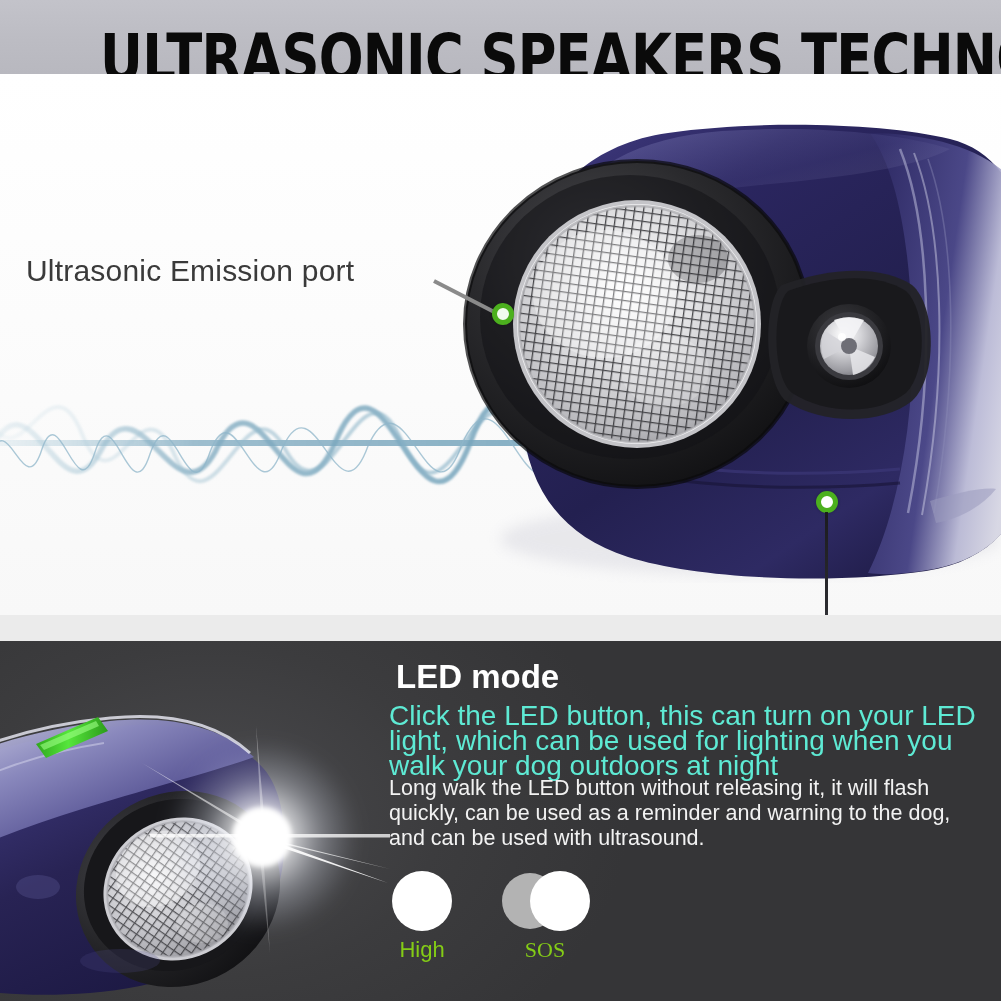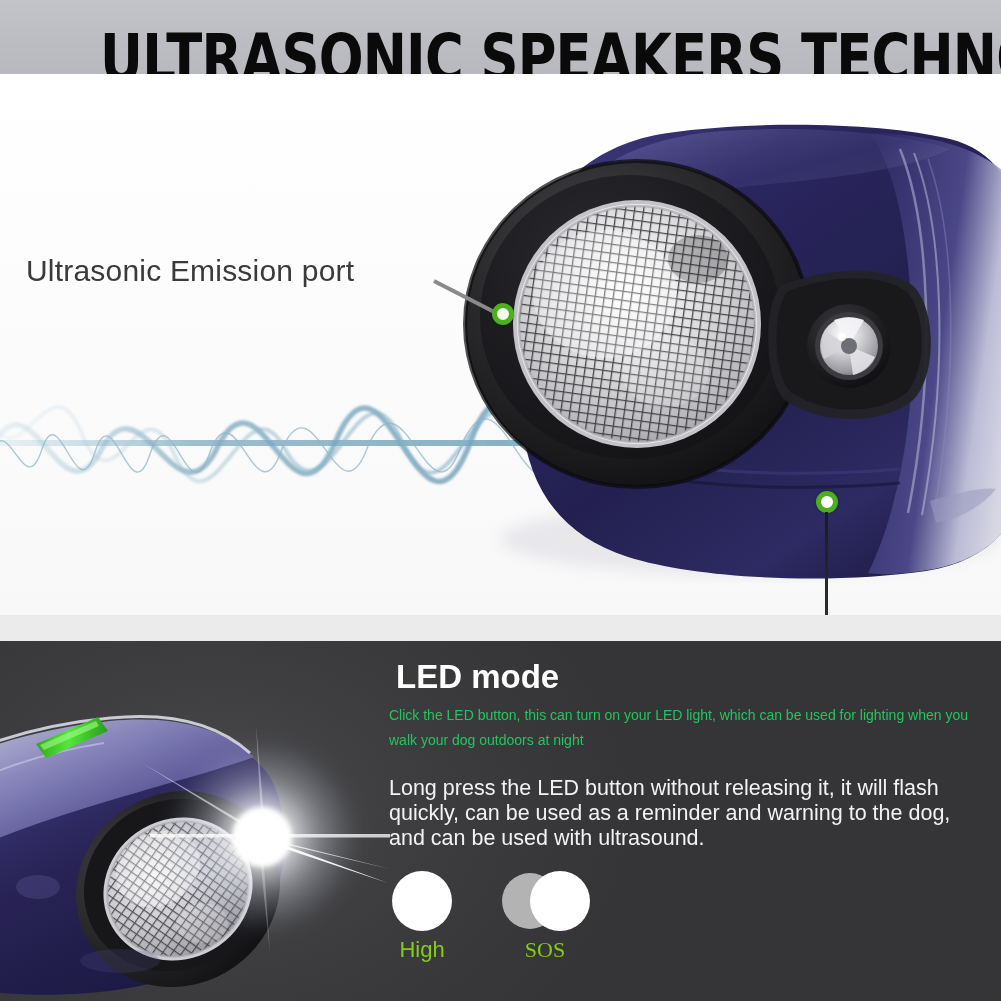--- a/index.html
+++ b/index.html
@@ -47,21 +47,21 @@
 
   
   .panel-bottom{position:absolute;left:0;top:641px;width:1001px;height:360px;
     background:#3a3a3c;overflow:hidden;}
   .panel-bottom-grad{position:absolute;left:0;top:0;width:1001px;height:360px;
     background:radial-gradient(ellipse 420px 300px at 210px 170px,#4a4a4d 0%,#3c3c3e 55%,#353537 100%);}
 
   .device-bot{position:absolute;left:-30px;top:0px;width:420px;height:360px;}
 
   .led-heading{position:absolute;left:380px;top:17px;font-size:33px;font-weight:700;color:#fff;margin-left:16px;}
-  .led-p1{position:absolute;left:389px;top:62px;width:590px;font-size:14px;line-height:25px;color:#22c55e;}
+  .led-p1{position:absolute;left:389px;top:62px;width:590px;font-size:28px;line-height:25px;color:#5eead4;}
   .led-p2{position:absolute;left:389px;top:135px;width:585px;font-size:21.5px;line-height:25px;color:#f2f2f2;}
 
   
   .mode-wrap{position:absolute;left:384px;top:230px;width:240px;height:120px;}
   .circ{position:absolute;border-radius:50%;}
   .circ-high{left:8px;top:0px;width:60px;height:60px;background:#ffffff;}
   .circ-sos-back{left:118px;top:2px;width:56px;height:56px;background:#b3b3b3;}
   .circ-sos-front{left:146px;top:0px;width:60px;height:60px;background:#ffffff;}
   .mode-label{position:absolute;top:66px;font-size:22px;color:#84cc16;text-align:center;}
   .lbl-high{left:0px;width:76px;}
@@ -331,21 +331,21 @@
       <path d="M292,196 L286,84 L296,196 Z" fill="#ffffff" opacity="0.35"></path>
       <path d="M292,196 L300,312 L288,198 Z" fill="#ffffff" opacity="0.28"></path>
       <rect x="180" y="193" width="250" height="3.5" fill="#ffffff" opacity="0.75"></rect>
 
       <ellipse cx="68" cy="246" rx="22" ry="12" fill="#5c5a96" opacity="0.35"></ellipse>
       <ellipse cx="150" cy="320" rx="40" ry="12" fill="#4a4884" opacity="0.25"></ellipse>
     </svg>
 
     <div class="led-heading">LED mode</div>
     <div class="led-p1">Click the LED button, this can turn on your LED light, which can be used for lighting when you walk your dog outdoors at night</div>
-    <div class="led-p2">Long press the LED button without releasing it, it will flash quickly, can be used as a reminder and warning to the dog, and can be used with ultrasound.</div>
+    <div class="led-p2">Long walk the LED button without releasing it, it will flash quickly, can be used as a reminder and warning to the dog, and can be used with ultrasound.</div>
 
     <div class="mode-wrap">
       <div class="circ circ-high"></div>
       <div class="circ circ-sos-back"></div>
       <div class="circ circ-sos-front"></div>
       <div class="mode-label lbl-high">High</div>
       <div class="mode-label lbl-sos">SOS</div>
     </div>
   </div>
 </div>

